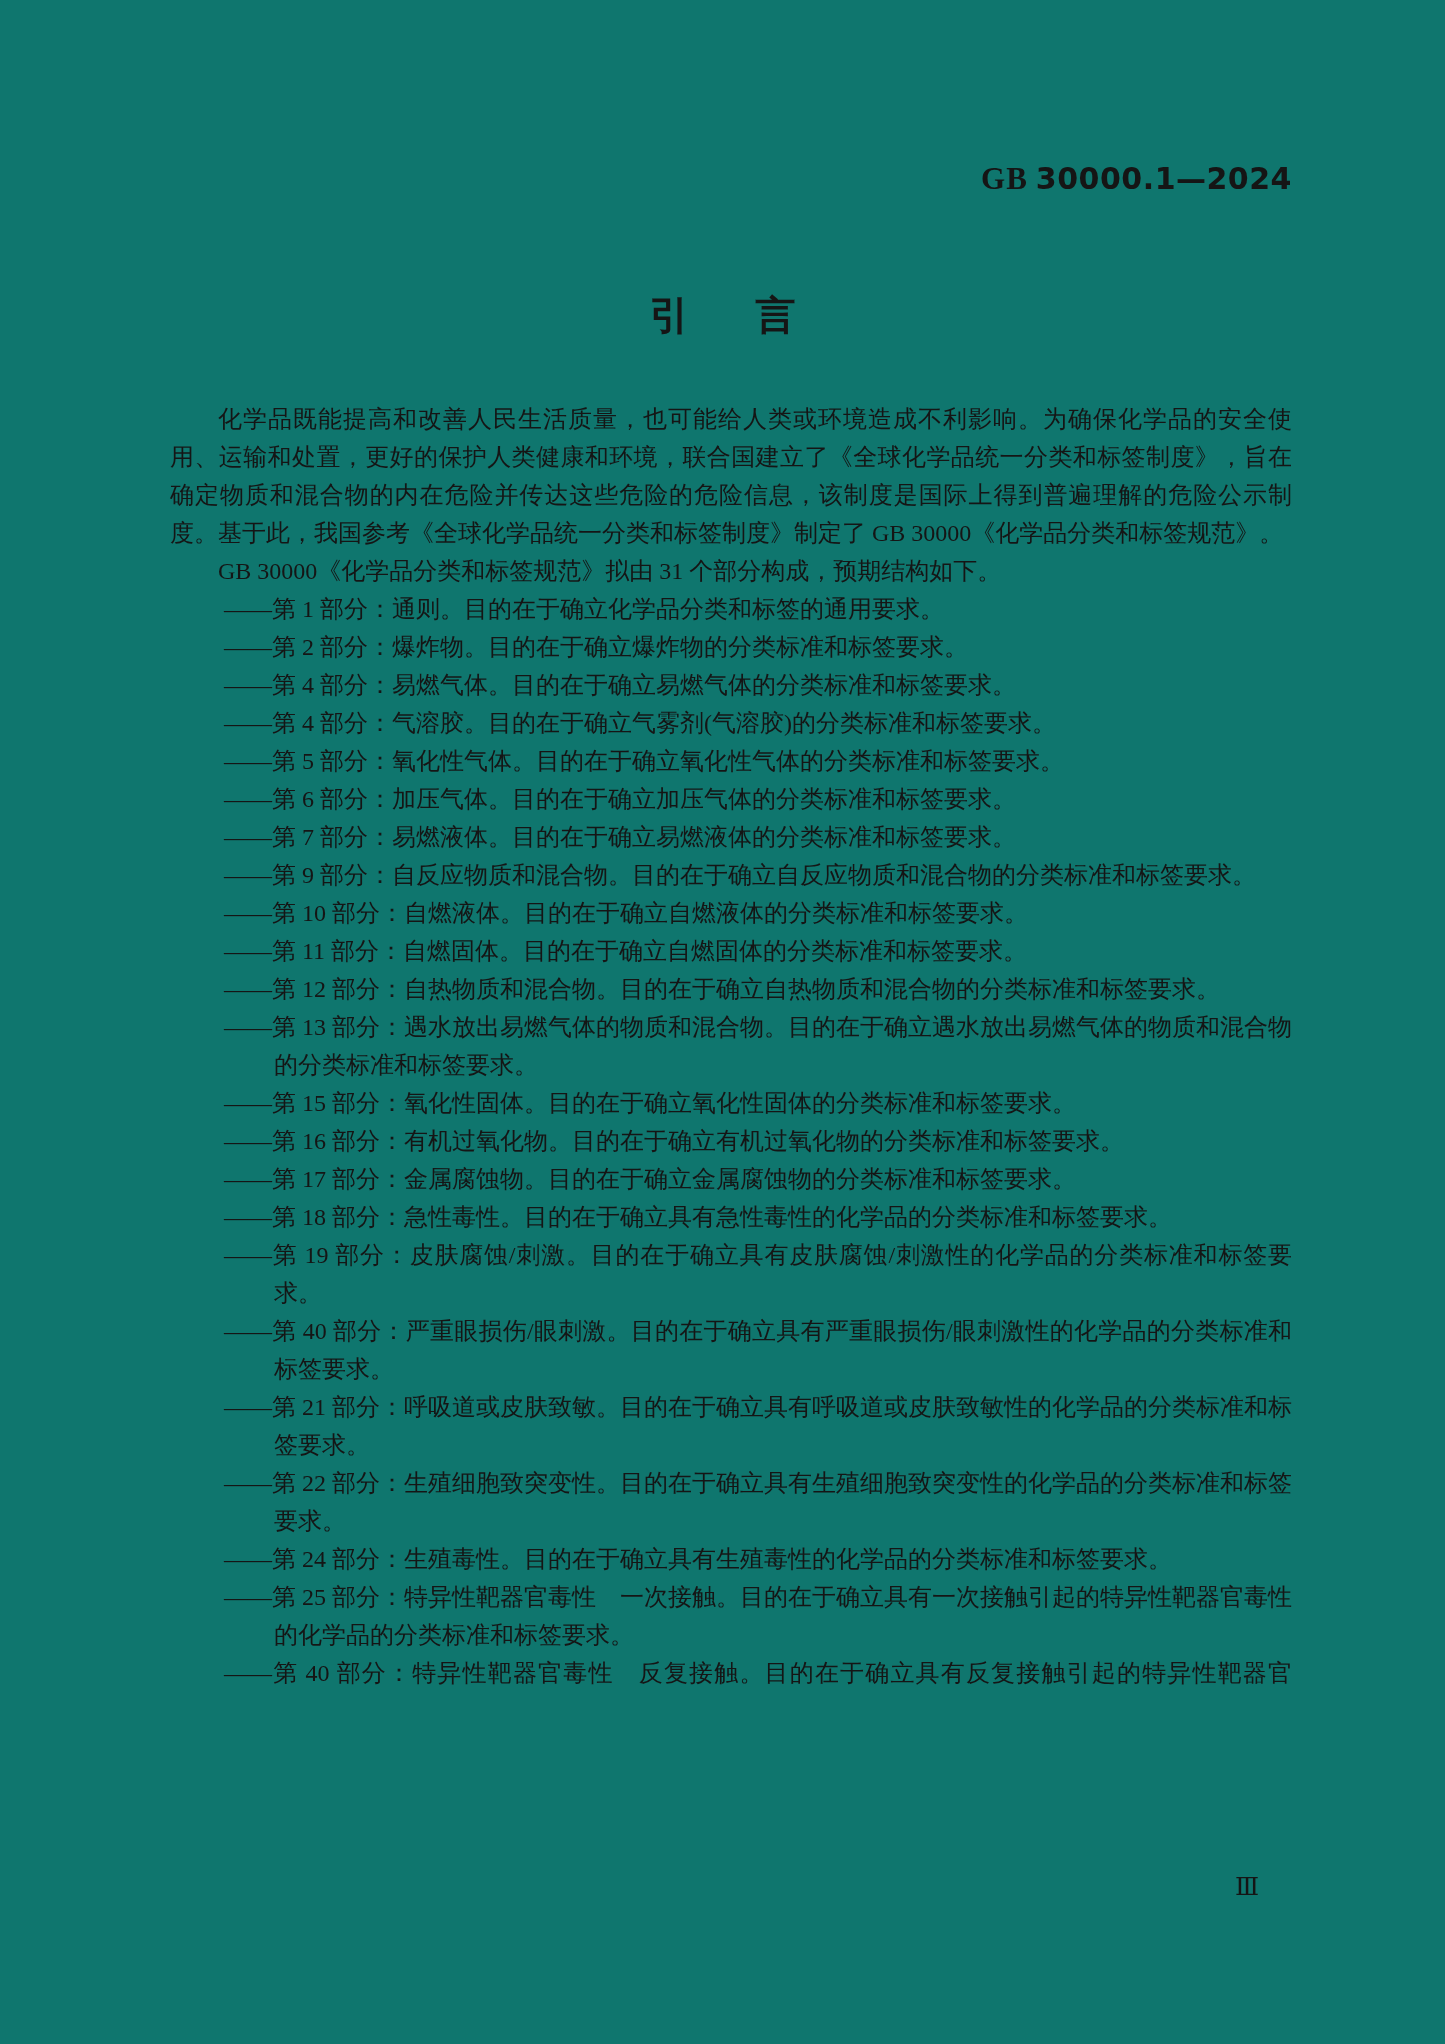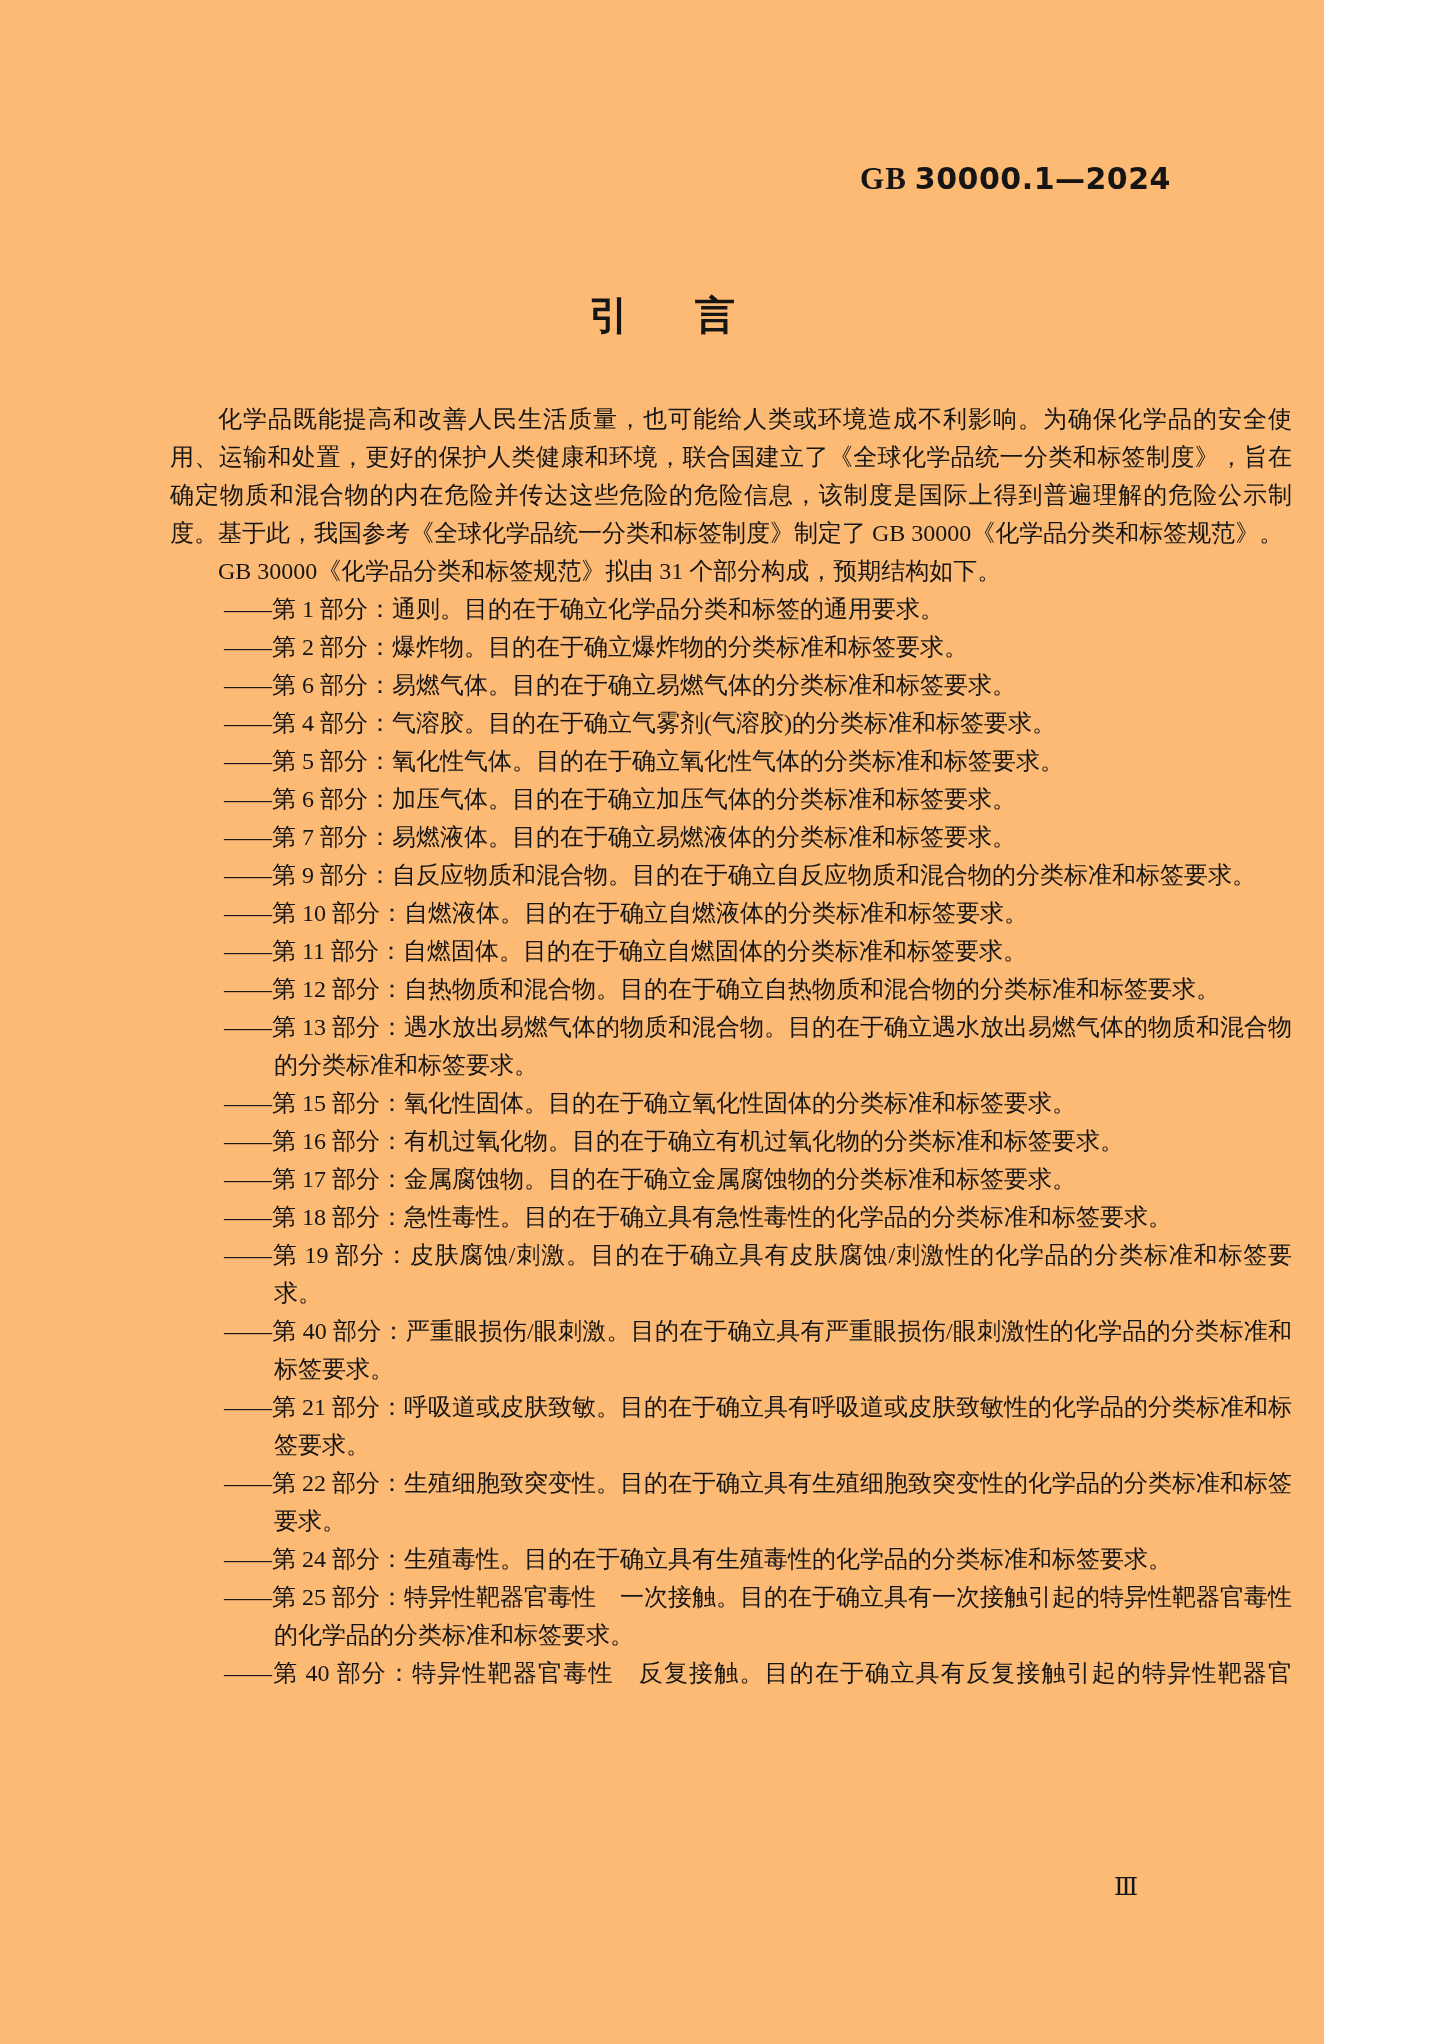--- a/index.html
+++ b/index.html
@@ -2,23 +2,23 @@
 <html lang="zh"><head>
 <meta charset="utf-8">
 <style>
   html, body {
     margin: 0;
     padding: 0;
     background: #ffffff;
   }
   .page {
     position: relative;
-    width: 1324px;
+    width: 1445px;
     height: 2044px;
-    background: #fdba74;
+    background: #0f766e;
     color: #151515;
     overflow: hidden;
     font-family: "Liberation Serif", "DejaVu Serif", serif;
   }
   
   .doc-code {
     position: absolute;
     top: 161px;
     right: 153px;
     white-space: nowrap;
@@ -99,21 +99,21 @@
     <span>引</span>
     <span>言</span>
   </div>
 
   <div class="doc-body">
     <p class="para-indent">化学品既能提高和改善人民生活质量，也可能给人类或环境造成不利影响。为确保化学品的安全使用、运输和处置，更好的保护人类健康和环境，联合国建立了《全球化学品统一分类和标签制度》，旨在确定物质和混合物的内在危险并传达这些危险的危险信息，该制度是国际上得到普遍理解的危险公示制度。基于此，我国参考《全球化学品统一分类和标签制度》制定了 GB 30000《化学品分类和标签规范》。</p>
     <p class="para-indent">GB 30000《化学品分类和标签规范》拟由 31 个部分构成，预期结构如下。</p>
     <div>
       <p class="part-item">——第 1 部分：通则。目的在于确立化学品分类和标签的通用要求。</p>
       <p class="part-item">——第 2 部分：爆炸物。目的在于确立爆炸物的分类标准和标签要求。</p>
-      <p class="part-item">——第 6 部分：易燃气体。目的在于确立易燃气体的分类标准和标签要求。</p>
+      <p class="part-item">——第 4 部分：易燃气体。目的在于确立易燃气体的分类标准和标签要求。</p>
       <p class="part-item">——第 4 部分：气溶胶。目的在于确立气雾剂(气溶胶)的分类标准和标签要求。</p>
       <p class="part-item">——第 5 部分：氧化性气体。目的在于确立氧化性气体的分类标准和标签要求。</p>
       <p class="part-item">——第 6 部分：加压气体。目的在于确立加压气体的分类标准和标签要求。</p>
       <p class="part-item">——第 7 部分：易燃液体。目的在于确立易燃液体的分类标准和标签要求。</p>
       <p class="part-item">——第 9 部分：自反应物质和混合物。目的在于确立自反应物质和混合物的分类标准和标签要求。</p>
       <p class="part-item">——第 10 部分：自燃液体。目的在于确立自燃液体的分类标准和标签要求。</p>
       <p class="part-item">——第 11 部分：自燃固体。目的在于确立自燃固体的分类标准和标签要求。</p>
       <p class="part-item">——第 12 部分：自热物质和混合物。目的在于确立自热物质和混合物的分类标准和标签要求。</p>
       <p class="part-item">——第 13 部分：遇水放出易燃气体的物质和混合物。目的在于确立遇水放出易燃气体的物质和混合物的分类标准和标签要求。</p>
       <p class="part-item">——第 15 部分：氧化性固体。目的在于确立氧化性固体的分类标准和标签要求。</p>

